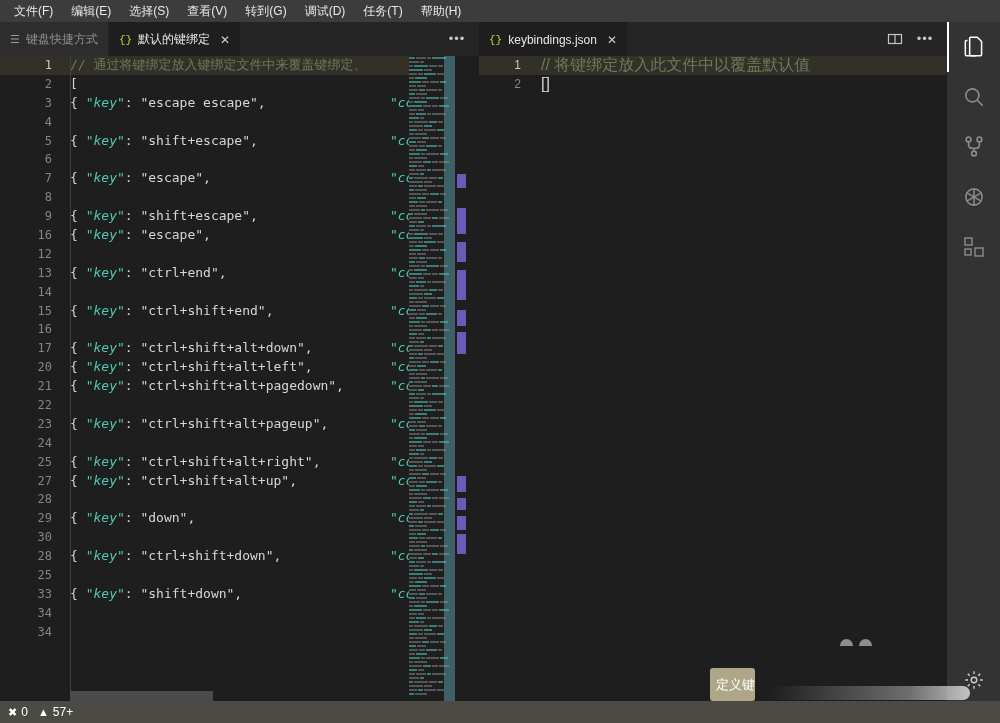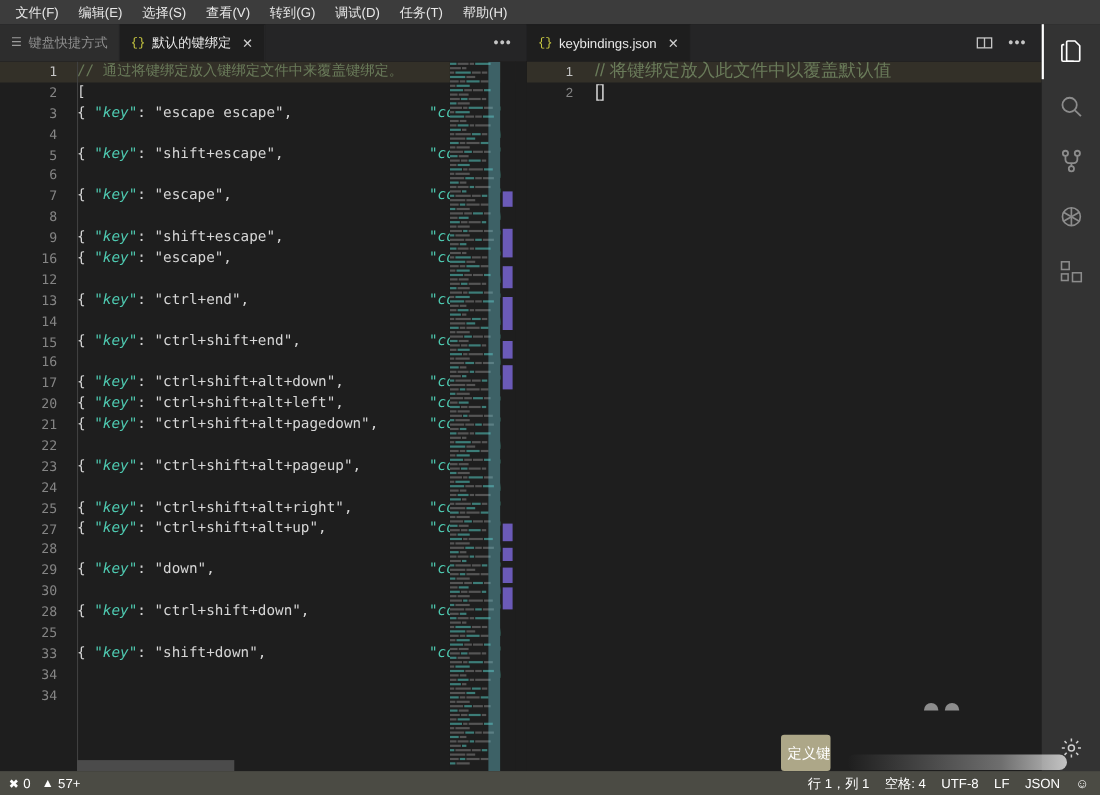--- a/index.html
+++ b/index.html
@@ -510,23 +510,15 @@
 
   <div id="statusbar">
     <div class="sb-left">
       <div class="sb-item">
         <span class="sb-badge-ico">✖</span>
         <span>0</span>
         <span class="sb-badge-ico" style="margin-left:6px">▲</span>
         <span>57+</span>
       </div>
     </div>
-    <div class="sb-right">
-      <div class="sb-item">行 1，列 1</div>
-      <div class="sb-item">空格: 4</div>
-      <div class="sb-item">UTF-8</div>
-      <div class="sb-item">LF</div>
-      <div class="sb-item">JSON</div>
-      <div class="sb-item">☺</div>
-    </div>
   </div>
 
 </div>
 
 </body></html>

